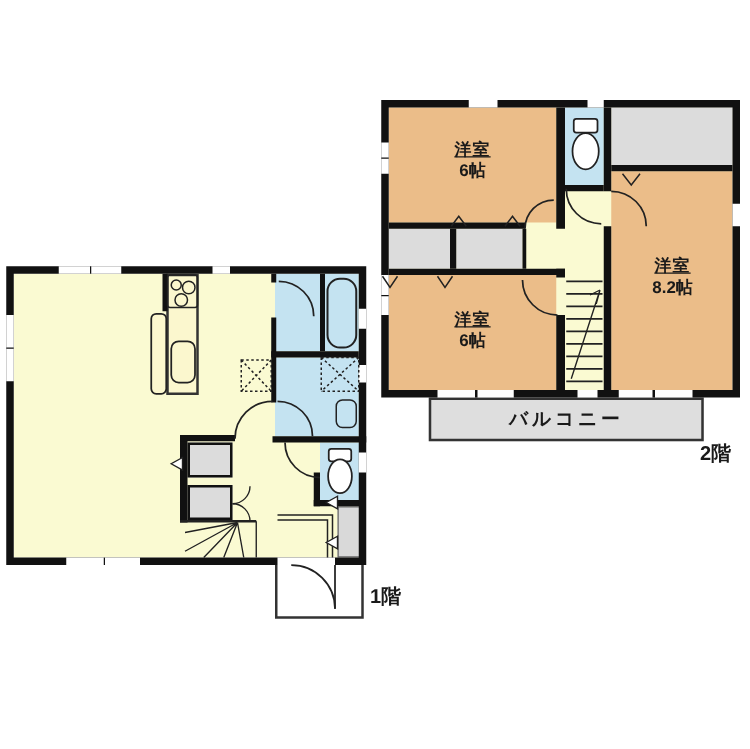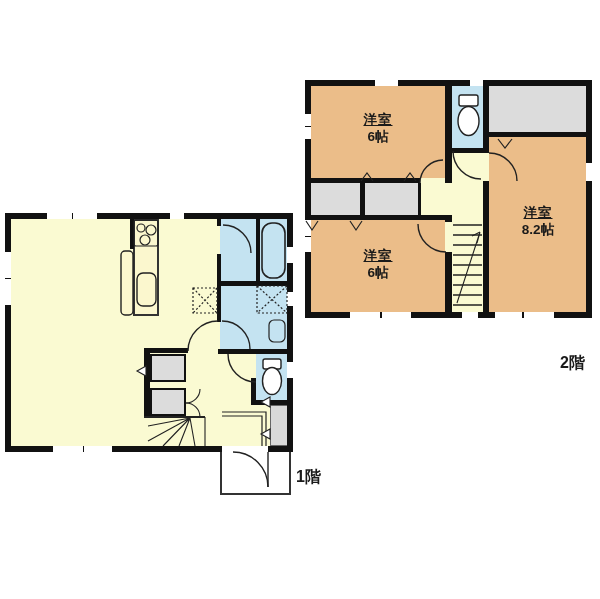--- a/index.html
+++ b/index.html
@@ -43,20 +43,23 @@
   <div class="wall" style="left:445px;top:252px;width:7px;height:60px;"></div>
   <div class="wall" style="left:311px;top:178px;width:109px;height:5px;"></div>
   <div class="wall" style="left:360px;top:183px;width:5px;height:32px;"></div>
   <div class="wall" style="left:418px;top:183px;width:3px;height:32px;"></div>
   <div class="wall" style="left:311px;top:215px;width:141px;height:5px;"></div>
   <div class="wall" style="left:452px;top:148px;width:31px;height:5px;"></div>
   <div class="wall" style="left:483px;top:86px;width:6px;height:67px;"></div>
   <div class="wall" style="left:483px;top:181px;width:6px;height:131px;"></div>
   <div class="wall" style="left:489px;top:132px;width:97px;height:5px;"></div>
 
+  <div class="balcony" style="left:343px;top:318px;width:220px;height:35px;">
+    <span>バルコニー</span>
+  </div>
 
   <div class="outline" style="left:305px;top:80px;width:287px;height:238px;"></div>
 
   <div class="win" style="left:375px;top:80px;width:23px;height:6px;"></div>
   <div class="win" style="left:470px;top:80px;width:13px;height:6px;"></div>
   <div class="win" style="left:305px;top:114px;width:6px;height:12px;"></div>
   <div class="win" style="left:305px;top:127px;width:6px;height:12px;"></div>
   <div class="win" style="left:305px;top:220px;width:6px;height:16px;"></div>
   <div class="win" style="left:305px;top:237px;width:6px;height:15px;"></div>
   <div class="win" style="left:586px;top:163px;width:6px;height:18px;"></div>

